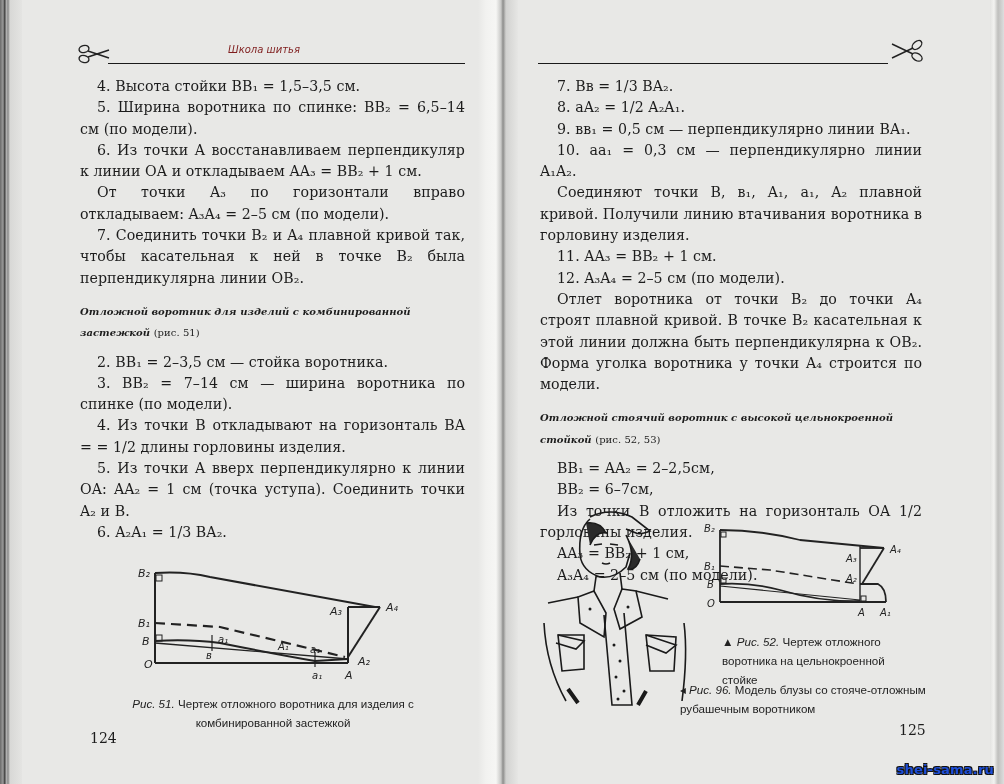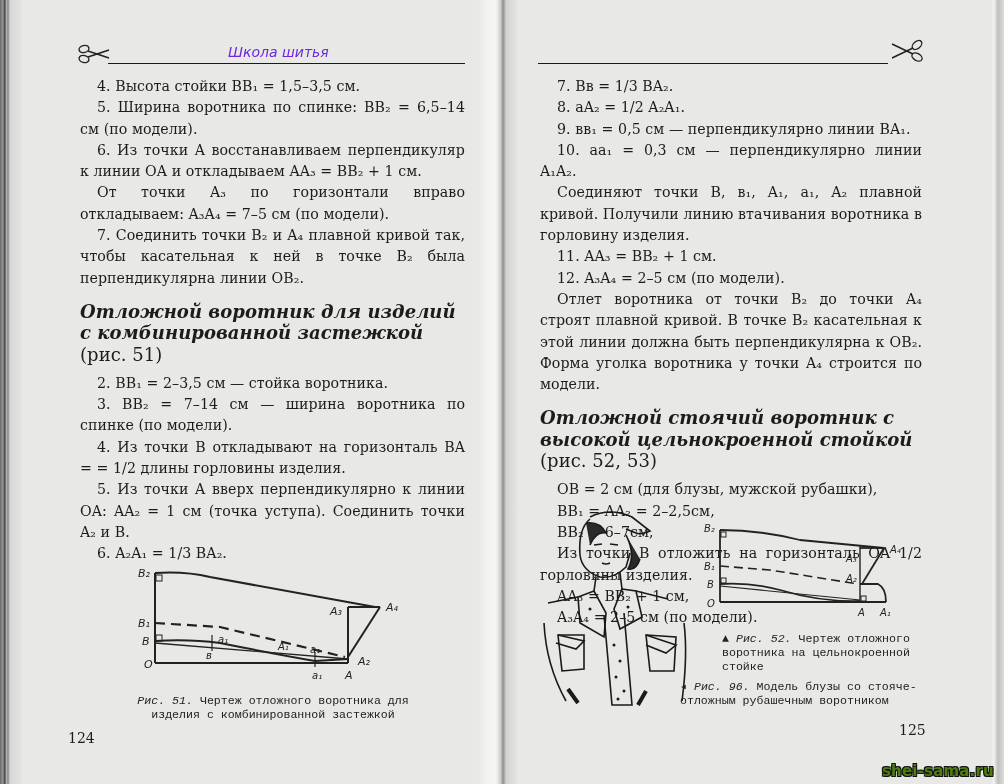--- a/index.html
+++ b/index.html
@@ -13,47 +13,47 @@
   .page.left { left:0; width:500px; }
   .page.right { left:500px; width:504px; }
   .left-edge { position:absolute; left:0; top:0; width:22px; height:784px;
     background:linear-gradient(90deg,#6a6a6a 0,#9a9a9a 3px,#303030 5px,#bdbdbd 6px,#8a8a8a 8px,#d8d8d6 10px,#e4e4e2 22px); }
   .spine { position:absolute; left:478px; top:0; width:40px; height:784px;
     background:linear-gradient(90deg,#e8e8e6 0,#f2f2f0 8px,#f6f6f4 18px,#c9c9c7 23px,#8d8d8b 25px,#d2d2d0 28px,#e6e6e4 40px); }
   .right-edge { position:absolute; right:0; top:0; width:14px; height:784px;
     background:linear-gradient(90deg,#e4e4e2 0,#f2f2f0 4px,#bfbfbd 8px,#dedede 14px); }
 
   .header { position:absolute; top:38px; height:26px; }
-  .header .title { position:absolute; top:6px; font-family:"DejaVu Sans", sans-serif; font-style:italic; font-size:14px; color:#6d28d9; white-space:nowrap; }
+  .header .title { position:absolute; top:6px; font-family:"DejaVu Sans", sans-serif; font-style:italic; font-size:10px; color:#7f1d1d; white-space:nowrap; }
   .header .rule { position:absolute; bottom:0; height:1.5px; background:#1a1a1a; }
   .header.left { left:78px; width:387px; }
   .header.left .title { left:150px; }
   .header.left .rule { left:30px; right:0; }
   .header.left .scissors { position:absolute; left:0; top:6px; }
   .header.right { left:538px; width:386px; }
   .header.right .title { left:77px; }
   .header.right .rule { left:0; right:36px; }
   .header.right .scissors { position:absolute; right:0; top:0; }
 
   .text { position:absolute; font-size:14.2px; line-height:21.3px; letter-spacing:0.05px; }
   .text.left { left:80px; top:76px; width:385px; }
   .text.right { left:540px; top:76px; width:382px; }
   .p { margin:0; text-align:justify; text-align-last:left; }
   .p.ind { text-indent:17px; }
   .p.nj { text-align:left; }
-  .head { margin:12px 0 0 0; font-style:italic; font-weight:bold; font-size:18px; line-height:21.3px; }
+  .head { margin:12px 0 0 0; font-style:italic; font-weight:bold; font-size:10px; line-height:21.3px; }
   .head .normal { font-style:normal; font-weight:normal; }
   .head + .p { margin-top:8px; }
 
   .fig { position:absolute; }
   .fig svg text { font-family:"DejaVu Sans", sans-serif; font-style:italic; fill:#222; }
-  .caption { position:absolute; font-family:Liberation Mono, monospace; font-size:11.6px; line-height:14px; color:#222; }
+  .caption { position:absolute; font-family:Liberation Sans, sans-serif; font-size:11.6px; line-height:19px; color:#222; }
   .caption i { font-style:italic; }
   .pagenum { position:absolute; font-size:14px; top:730px; }
-  .watermark { position:absolute; right:10px; top:762px; font-family:"DejaVu Sans", sans-serif; font-weight:bold; font-size:15px; color:#4d7c0f;
+  .watermark { position:absolute; right:10px; top:762px; font-family:"DejaVu Sans", sans-serif; font-weight:bold; font-size:13px; color:#1d4ed8;
     text-shadow:-1px -1px 0 #111, 1px -1px 0 #111, -1px 1px 0 #111, 1px 1px 0 #111; letter-spacing:0.2px; }
 </style>
 </head>
 <body>
 
 <div class="page left"></div>
 <div class="page right"></div>
 <div class="left-edge"></div>
 <div class="spine"></div>
 <div class="right-edge"></div>
@@ -66,21 +66,21 @@
     <line x1="10" y1="13" x2="31" y2="6" stroke="#222" stroke-width="1.4"></line>
   </svg>
   <span class="title">Школа шитья</span>
   <div class="rule"></div>
 </div>
 
 <div class="text left">
   <p class="p ind">4. Высота стойки BB₁ = 1,5–3,5 см.</p>
   <p class="p ind">5. Ширина воротника по спинке: BB₂ = 6,5–14 см (по модели).</p>
   <p class="p ind">6. Из точки A восстанавливаем перпендикуляр к линии OA и откладываем AA₃ = BB₂ + 1 см.</p>
-  <p class="p ind">От точки A₃ по горизонтали вправо откладываем: A₃A₄ = 7–5 см (по модели).</p>
+  <p class="p ind">От точки A₃ по горизонтали вправо откладываем: A₃A₄ = 2–5 см (по модели).</p>
   <p class="p ind">7. Соединить точки B₂ и A₄ плавной кривой так, чтобы касательная к ней в точке B₂ была перпендикулярна линии OB₂.</p>
   <p class="head"><span>Отложной воротник для изделий с комбинированной застежкой</span> <span class="normal">(рис. 51)</span></p>
   <p class="p ind">2. BB₁ = 2–3,5 см — стойка воротника.</p>
   <p class="p ind">3. BB₂ = 7–14 см — ширина воротника по спинке (по модели).</p>
   <p class="p ind">4. Из точки B откладывают на горизонталь BA = = 1/2 длины горловины изделия.</p>
   <p class="p ind">5. Из точки A вверх перпендикулярно к линии OA: AA₂ = 1 см (точка уступа). Соединить точки A₂ и B.</p>
   <p class="p ind">6. A₂A₁ = 1/3 BA₂.</p>
 </div>
 
 <div class="fig" style="left:130px; top:555px;">
@@ -114,21 +114,21 @@
     <text x="200" y="60" font-size="11">A₃</text>
     <text x="256" y="56" font-size="11">A₄</text>
   </svg>
 </div>
 
 <div class="caption" style="left:128px; top:686px; width:290px; text-align:center;margin-top:8px;">
   <i>Рис. 51.</i>
   <span>Чертеж отложного воротника для изделия с комбинированной застежкой</span>
 </div>
 
-<div class="pagenum" style="left:68px;">124</div>
+<div class="pagenum" style="left:90px;">124</div>
 
 <div class="header right">
   <div class="rule"></div>
   <svg class="scissors" width="34" height="26" viewBox="0 0 34 26">
     <ellipse cx="27" cy="7" rx="5.5" ry="3.5" fill="none" stroke="#222" stroke-width="1.4" transform="rotate(-40 27 7)"></ellipse>
     <ellipse cx="27" cy="19" rx="5.5" ry="3.5" fill="none" stroke="#222" stroke-width="1.4" transform="rotate(30 27 19)"></ellipse>
     <line x1="23" y1="10" x2="2" y2="20" stroke="#222" stroke-width="1.4"></line>
     <line x1="23" y1="16" x2="2" y2="6" stroke="#222" stroke-width="1.4"></line>
   </svg>
 </div>
@@ -136,21 +136,20 @@
 <div class="text right">
   <p class="p ind">7. Bв = 1/3 BA₂.</p>
   <p class="p ind">8. aA₂ = 1/2 A₂A₁.</p>
   <p class="p ind">9. вв₁ = 0,5 см — перпендикулярно линии BA₁.</p>
   <p class="p ind">10. aa₁ = 0,3 см — перпендикулярно линии A₁A₂.</p>
   <p class="p ind">Соединяют точки B, в₁, A₁, a₁, A₂ плавной кривой. Получили линию втачивания воротника в горловину изделия.</p>
   <p class="p ind">11. AA₃ = BB₂ + 1 см.</p>
   <p class="p ind">12. A₃A₄ = 2–5 см (по модели).</p>
   <p class="p ind">Отлет воротника от точки B₂ до точки A₄ строят плавной кривой. В точке B₂ касательная к этой линии должна быть перпендикулярна к OB₂. Форма уголка воротника у точки A₄ строится по модели.</p>
   <p class="head"><span>Отложной стоячий воротник с высокой цельнокроенной стойкой</span> <span class="normal">(рис. 52, 53)</span></p>
-  <p class="p ind nj">OB = 2 см (для блузы, мужской рубашки),</p>
   <p class="p ind nj">BB₁ = AA₂ = 2–2,5см,</p>
   <p class="p ind nj">BB₂ = 6–7см,</p>
   <p class="p ind">Из точки B отложить на горизонталь OA 1/2 горловины изделия.</p>
   <p class="p ind nj">AA₃ = BB₂ + 1 см,</p>
   <p class="p ind nj">A₃A₄ = 2–5 см (по модели).</p>
 </div>
 
 <div class="fig" style="left:540px; top:505px;">
   <svg width="150" height="210" viewBox="0 0 150 210">
     <g fill="none" stroke="#1a1a1a" stroke-width="1.6">

